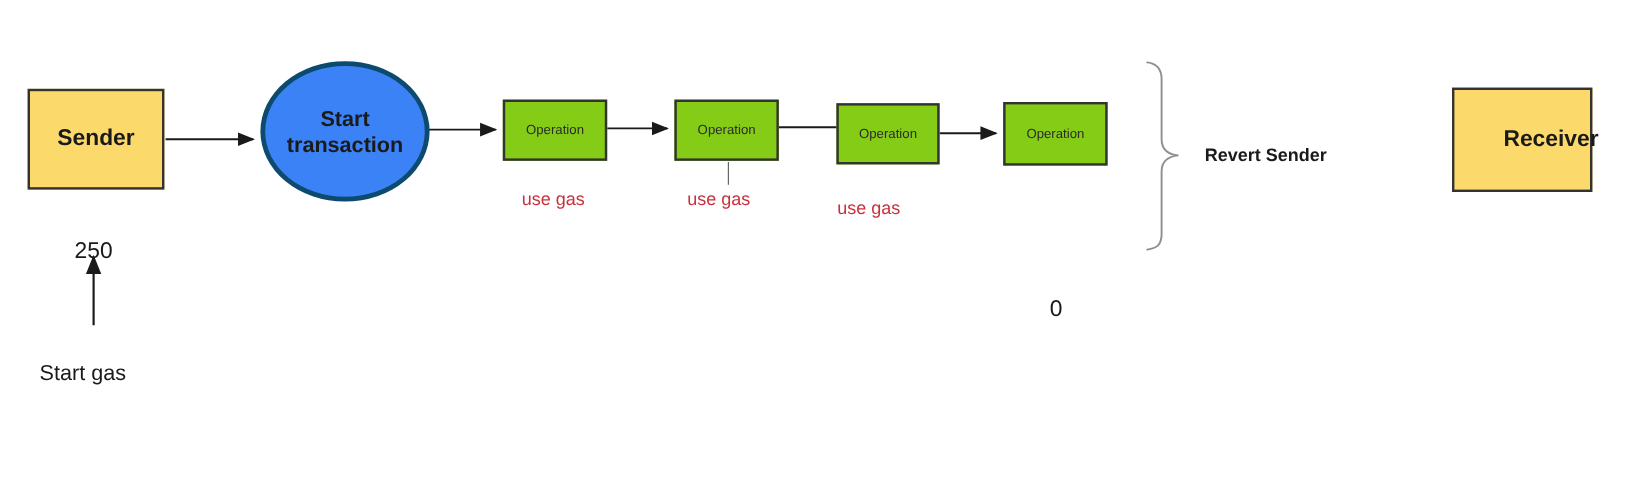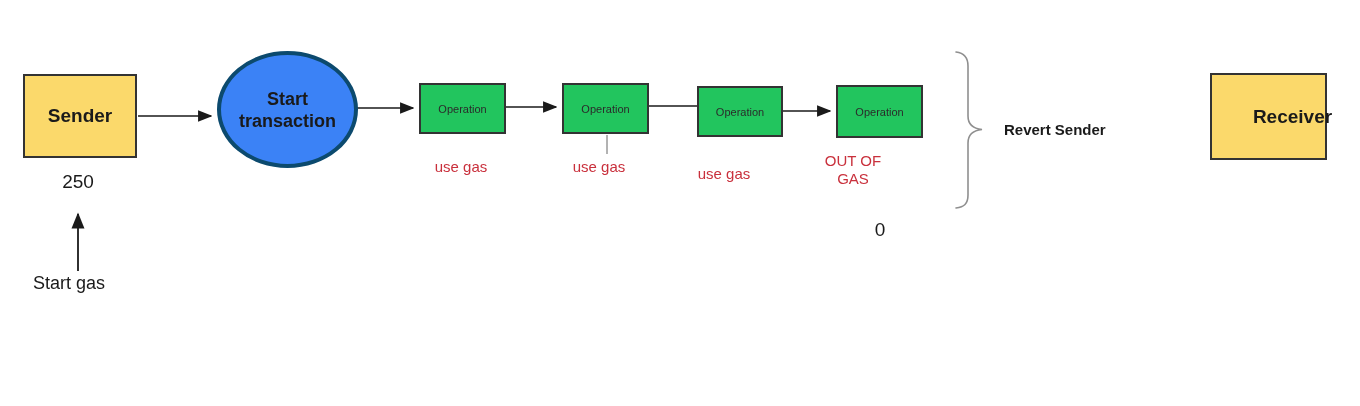--- a/index.html
+++ b/index.html
@@ -29,21 +29,21 @@
   .node-green {
     background: #3b82f6;
     border: 4px solid #0c4a6e;
     border-radius: 50%;
     font-weight: bold;
     font-size: 18px;
     line-height: 22px;
     padding: 0 10px;
   }
   .node-op {
-    background: #22c55e;
+    background: #84cc16;
     border: 2px solid #333333;
     font-size: 11px;
     font-weight: normal;
     color: #2b2b2b;
   }
   .gas-label {
     position: absolute;
     transform: translateX(-50%);
     color: #C9303C;
     font-weight: normal;
@@ -54,20 +54,21 @@
   .gas-label.wrap {
     white-space: normal;
     width: 82px;
     line-height: 18px;
   }
   .plain-label {
     position: absolute;
     color: #1a1a1a;
     font-size: 19px;
     font-weight: normal;
+    margin-top: 28px;
   }
   .center-x { transform: translateX(-50%); }
   .bold-label {
     position: absolute;
     color: #1a1a1a;
     font-size: 15px;
     font-weight: bold;
     white-space: nowrap;
   }
   svg.wires { position: absolute; left: 0; top: 0; }
@@ -122,20 +123,19 @@
     <span>Operation</span>
   </div>
 
   <div class="node node-yellow" style="left:1210px; top:73px; width:117px; height:87px;padding-left:48px;">
     <span>Receiver</span>
   </div>
 
   <div class="gas-label" style="left:461px; top:158px;">use gas</div>
   <div class="gas-label" style="left:599px; top:158px;">use gas</div>
   <div class="gas-label" style="left:724px; top:165px;">use gas</div>
-  <div class="gas-label wrap" style="left:853px; top:152px;">OUT OF GAS</div>
 
   <div class="plain-label center-x" style="left:78px; top:171px;">250</div>
   <div class="plain-label" style="left:33px; top:273px; font-size:18px;">Start gas</div>
   <div class="plain-label center-x" style="left:880px; top:219px;">0</div>
   <div class="bold-label" style="left:1004px; top:121px;">Revert Sender</div>
 
 </div>
 
 </body></html>

